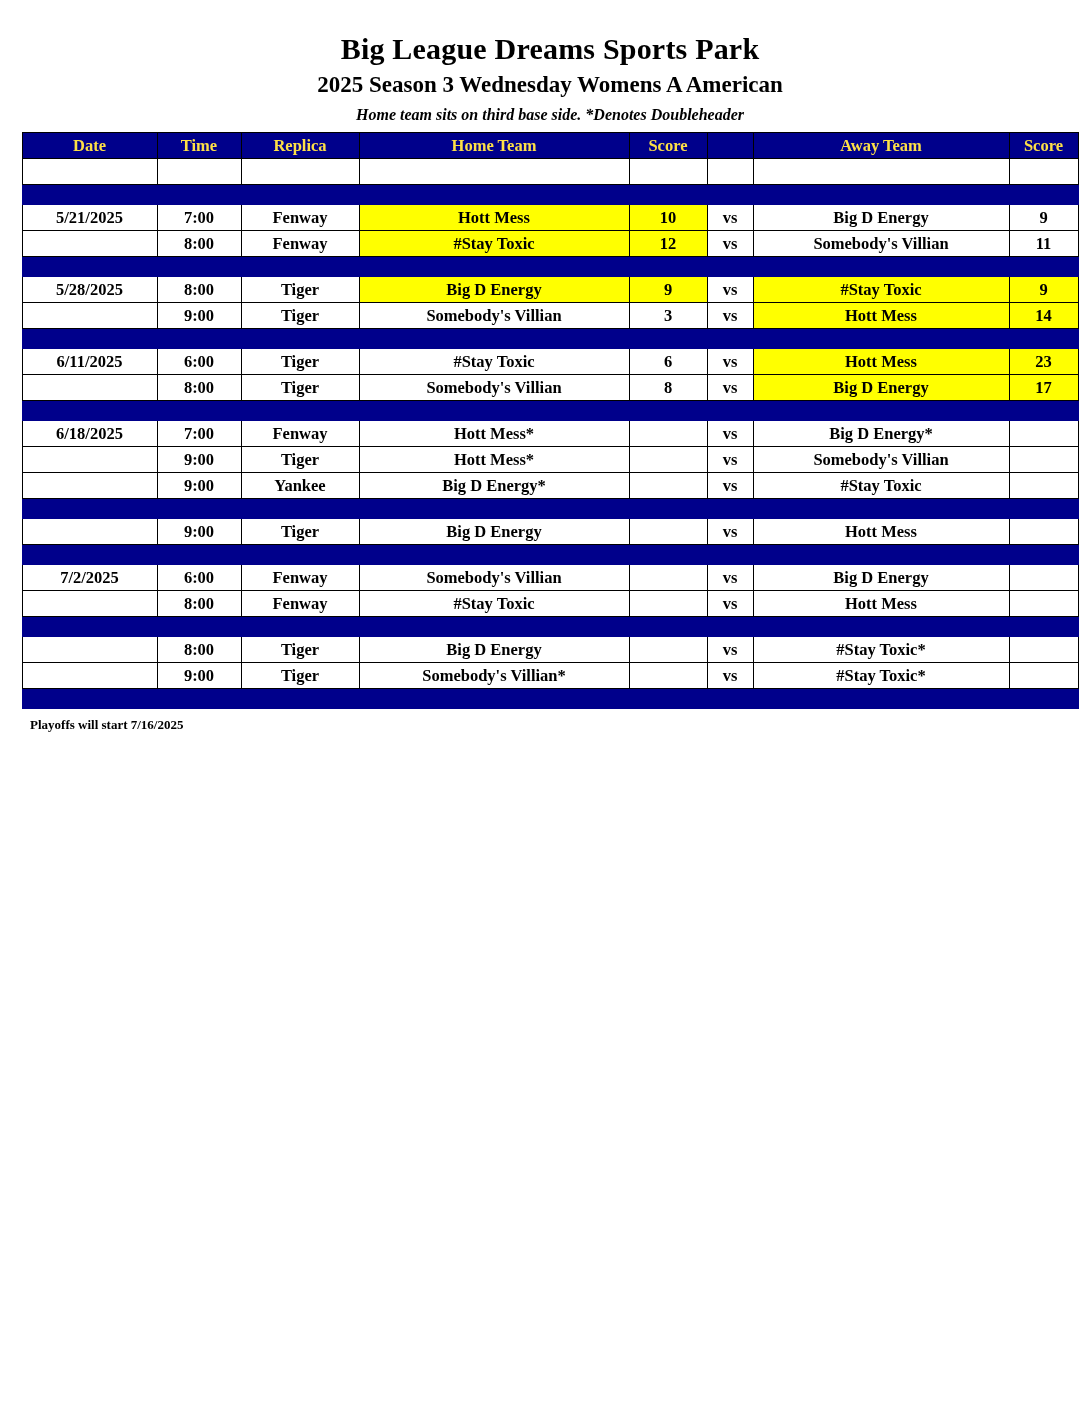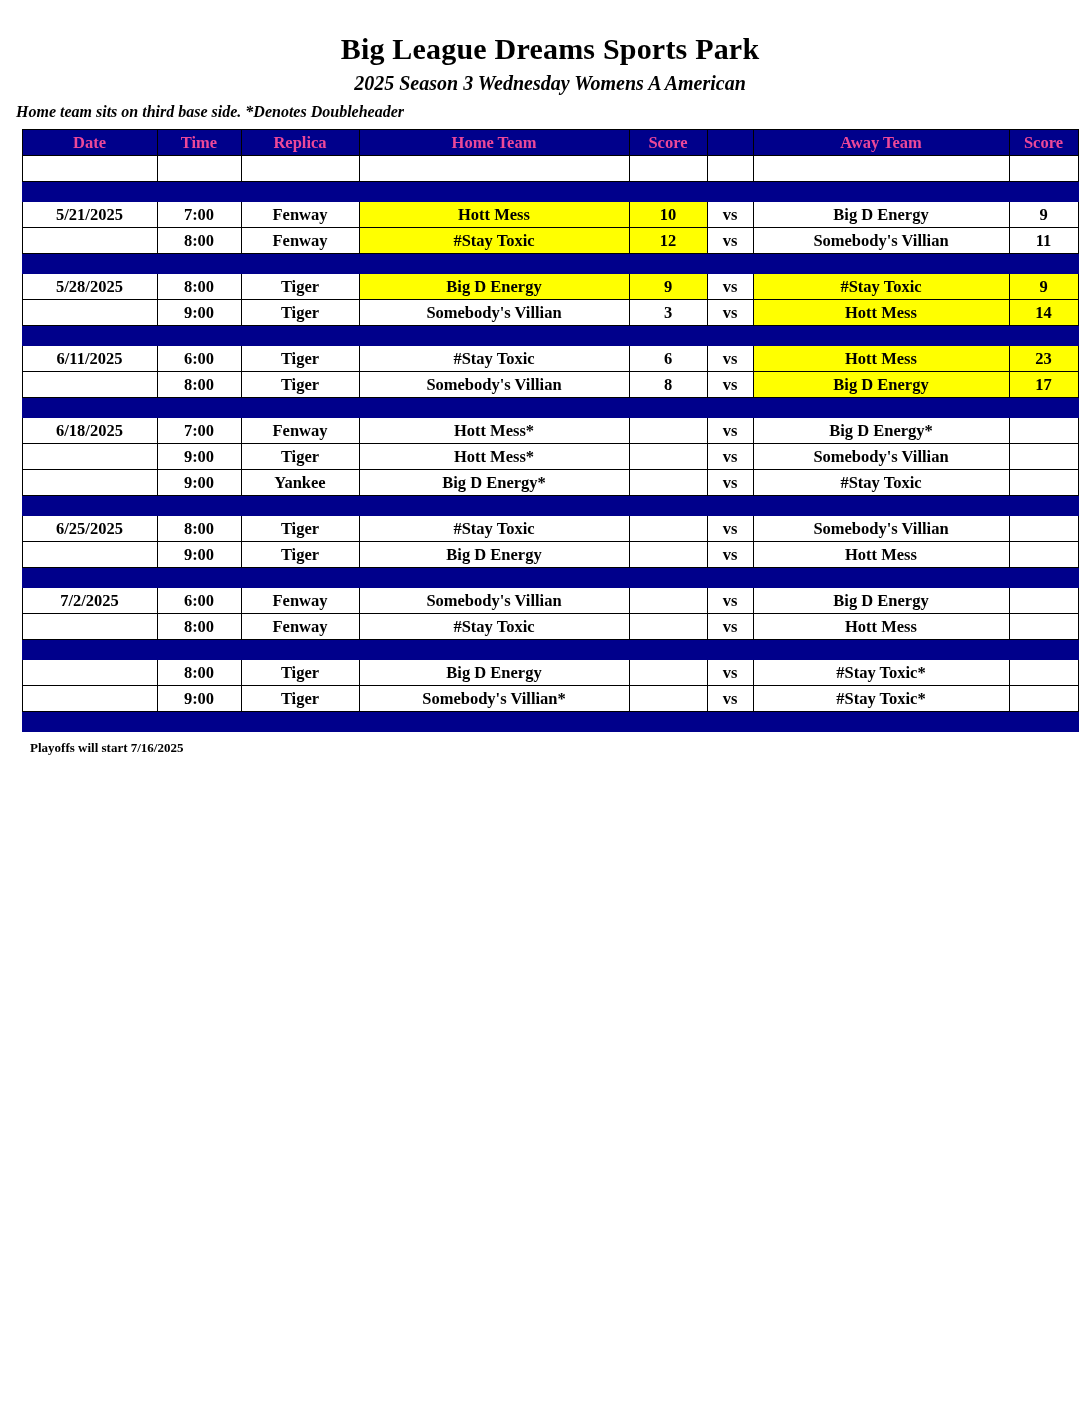--- a/index.html
+++ b/index.html
@@ -23,27 +23,26 @@
   }
   .title {
     text-align: center;
     font-size: 30px;
     font-weight: bold;
     letter-spacing: 0.2px;
     margin: 6px 0 2px 0;
   }
   .subtitle {
     text-align: center;
-    font-size: 20px;
+    font-size: 23px;
     font-weight: bold;
     margin: 6px 0 4px 0;
-    font-style: italic;
   }
   .note {
-    text-align: left;
+    text-align: center;
     font-size: 16px;
     font-style: italic;
     font-weight: bold;
     margin: 8px 0 8px 0;
   }
   table.sched {
     border-collapse: collapse;
     width: 1056px;
     margin: 0 auto;
     table-layout: fixed;
@@ -53,21 +52,21 @@
     font-size: 16.5px;
     font-weight: bold;
     text-align: center;
     height: 25px;
     padding: 0 2px;
     overflow: hidden;
     white-space: nowrap;
   }
   thead th {
     background: #00008b;
-    color: #ec4899;
+    color: #fde047;
     font-size: 17px;
     height: 26px;
   }
   
   col.c-date    { width: 135px; }
   col.c-time    { width: 84px; }
   col.c-replica { width: 118px; }
   col.c-home    { width: 270px; }
   col.c-hscore  { width: 78px; }
   col.c-vs      { width: 46px; }
@@ -238,30 +237,20 @@
           <td>Big D Energy*</td>
           <td></td>
           <td class="vs">vs</td>
           <td>#Stay Toxic</td>
           <td></td>
         </tr>
         <tr class="spacer">
           <td colspan="8"></td>
         </tr>
         <tr>
-          <td>6/25/2025</td>
-          <td>8:00</td>
-          <td>Tiger</td>
-          <td>#Stay Toxic</td>
-          <td></td>
-          <td class="vs">vs</td>
-          <td>Somebody's Villian</td>
-          <td></td>
-        </tr>
-        <tr>
           <td></td>
           <td>9:00</td>
           <td>Tiger</td>
           <td>Big D Energy</td>
           <td></td>
           <td class="vs">vs</td>
           <td>Hott Mess</td>
           <td></td>
         </tr>
         <tr class="spacer">

